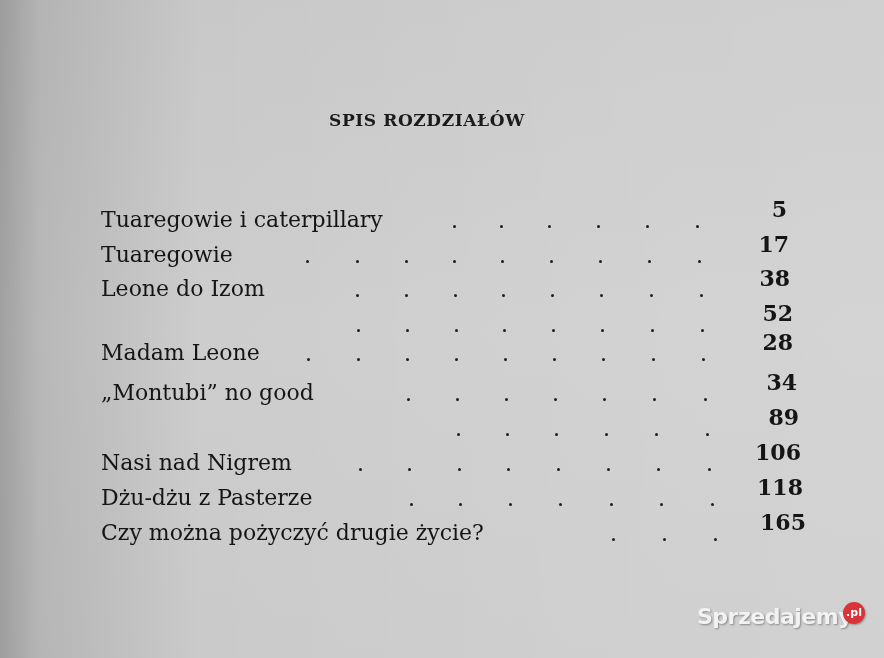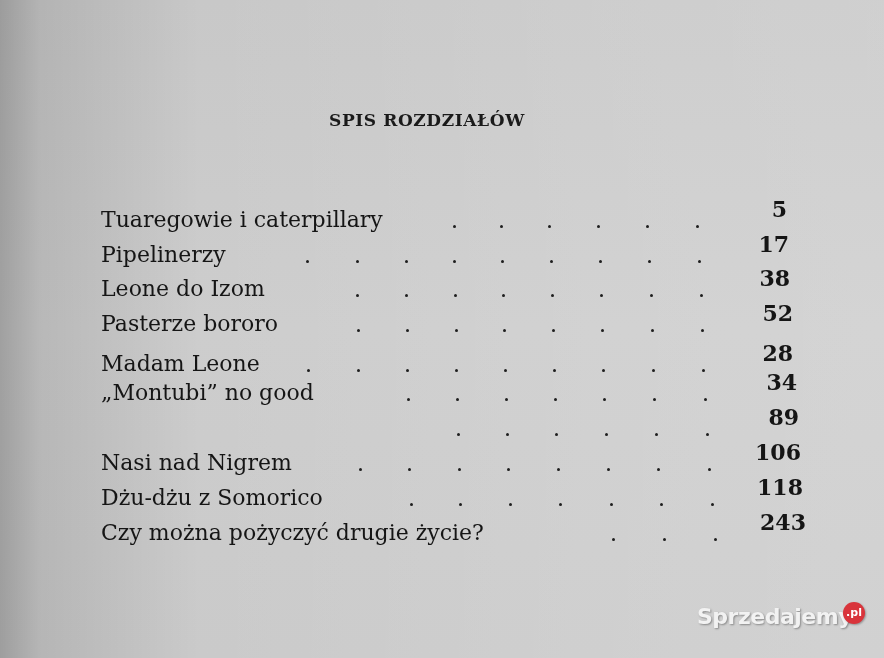--- a/index.html
+++ b/index.html
@@ -121,21 +121,21 @@
           <span class="dot" style="left:500px"></span>
           <span class="dot" style="left:548px"></span>
           <span class="dot" style="left:597px"></span>
           <span class="dot" style="left:646px"></span>
           <span class="dot" style="left:696px"></span>
       </div>
       <span class="entry-page" style="left:727px">5</span>
     </div>
 
     <div class="row" style="top:240px">
-      <span class="entry-title">Pipelinerzy</span>
+      <span class="entry-title">Tuaregowie</span>
       <div class="leader">
         <span class="dot" style="left:306px"></span>
           <span class="dot" style="left:356px"></span>
           <span class="dot" style="left:405px"></span>
           <span class="dot" style="left:453px"></span>
           <span class="dot" style="left:501px"></span>
           <span class="dot" style="left:550px"></span>
           <span class="dot" style="left:599px"></span>
           <span class="dot" style="left:648px"></span>
           <span class="dot" style="left:698px"></span>
@@ -152,35 +152,34 @@
           <span class="dot" style="left:502px"></span>
           <span class="dot" style="left:551px"></span>
           <span class="dot" style="left:600px"></span>
           <span class="dot" style="left:650px"></span>
           <span class="dot" style="left:700px"></span>
       </div>
       <span class="entry-page" style="left:730px">38</span>
     </div>
 
     <div class="row" style="top:309px">
-      <span class="entry-title">Pasterze bororo</span>
       <div class="leader">
         <span class="dot" style="left:357px"></span>
           <span class="dot" style="left:406px"></span>
           <span class="dot" style="left:455px"></span>
           <span class="dot" style="left:503px"></span>
           <span class="dot" style="left:552px"></span>
           <span class="dot" style="left:601px"></span>
           <span class="dot" style="left:651px"></span>
           <span class="dot" style="left:701px"></span>
       </div>
       <span class="entry-page" style="left:733px">52</span>
     </div>
 
-    <div class="row" style="top:349px">
+    <div class="row" style="top:338px">
       <span class="entry-title">Madam Leone</span>
       <div class="leader">
         <span class="dot" style="left:307px"></span>
           <span class="dot" style="left:357px"></span>
           <span class="dot" style="left:406px"></span>
           <span class="dot" style="left:455px"></span>
           <span class="dot" style="left:504px"></span>
           <span class="dot" style="left:553px"></span>
           <span class="dot" style="left:602px"></span>
           <span class="dot" style="left:652px"></span>
@@ -224,39 +223,39 @@
           <span class="dot" style="left:507px"></span>
           <span class="dot" style="left:557px"></span>
           <span class="dot" style="left:607px"></span>
           <span class="dot" style="left:657px"></span>
           <span class="dot" style="left:708px"></span>
       </div>
       <span class="entry-page" style="left:741px">106</span>
     </div>
 
     <div class="row" style="top:483px">
-      <span class="entry-title">Dżu-dżu z Somorico</span>
+      <span class="entry-title">Dżu-dżu z Pasterze</span>
       <div class="leader">
         <span class="dot" style="left:410px"></span>
           <span class="dot" style="left:459px"></span>
           <span class="dot" style="left:509px"></span>
           <span class="dot" style="left:559px"></span>
           <span class="dot" style="left:610px"></span>
           <span class="dot" style="left:660px"></span>
           <span class="dot" style="left:711px"></span>
       </div>
       <span class="entry-page" style="left:743px">118</span>
     </div>
 
     <div class="row" style="top:518px">
       <span class="entry-title">Czy można pożyczyć drugie życie?</span>
       <div class="leader">
         <span class="dot" style="left:612px"></span>
           <span class="dot" style="left:663px"></span>
           <span class="dot" style="left:714px"></span>
       </div>
-      <span class="entry-page" style="left:746px">243</span>
+      <span class="entry-page" style="left:746px">165</span>
     </div>
   </div>
 
   <div class="watermark">Sprzedajemy</div>
   <div class="watermark-badge">.pl</div>
 </div>
 
 </body></html>

